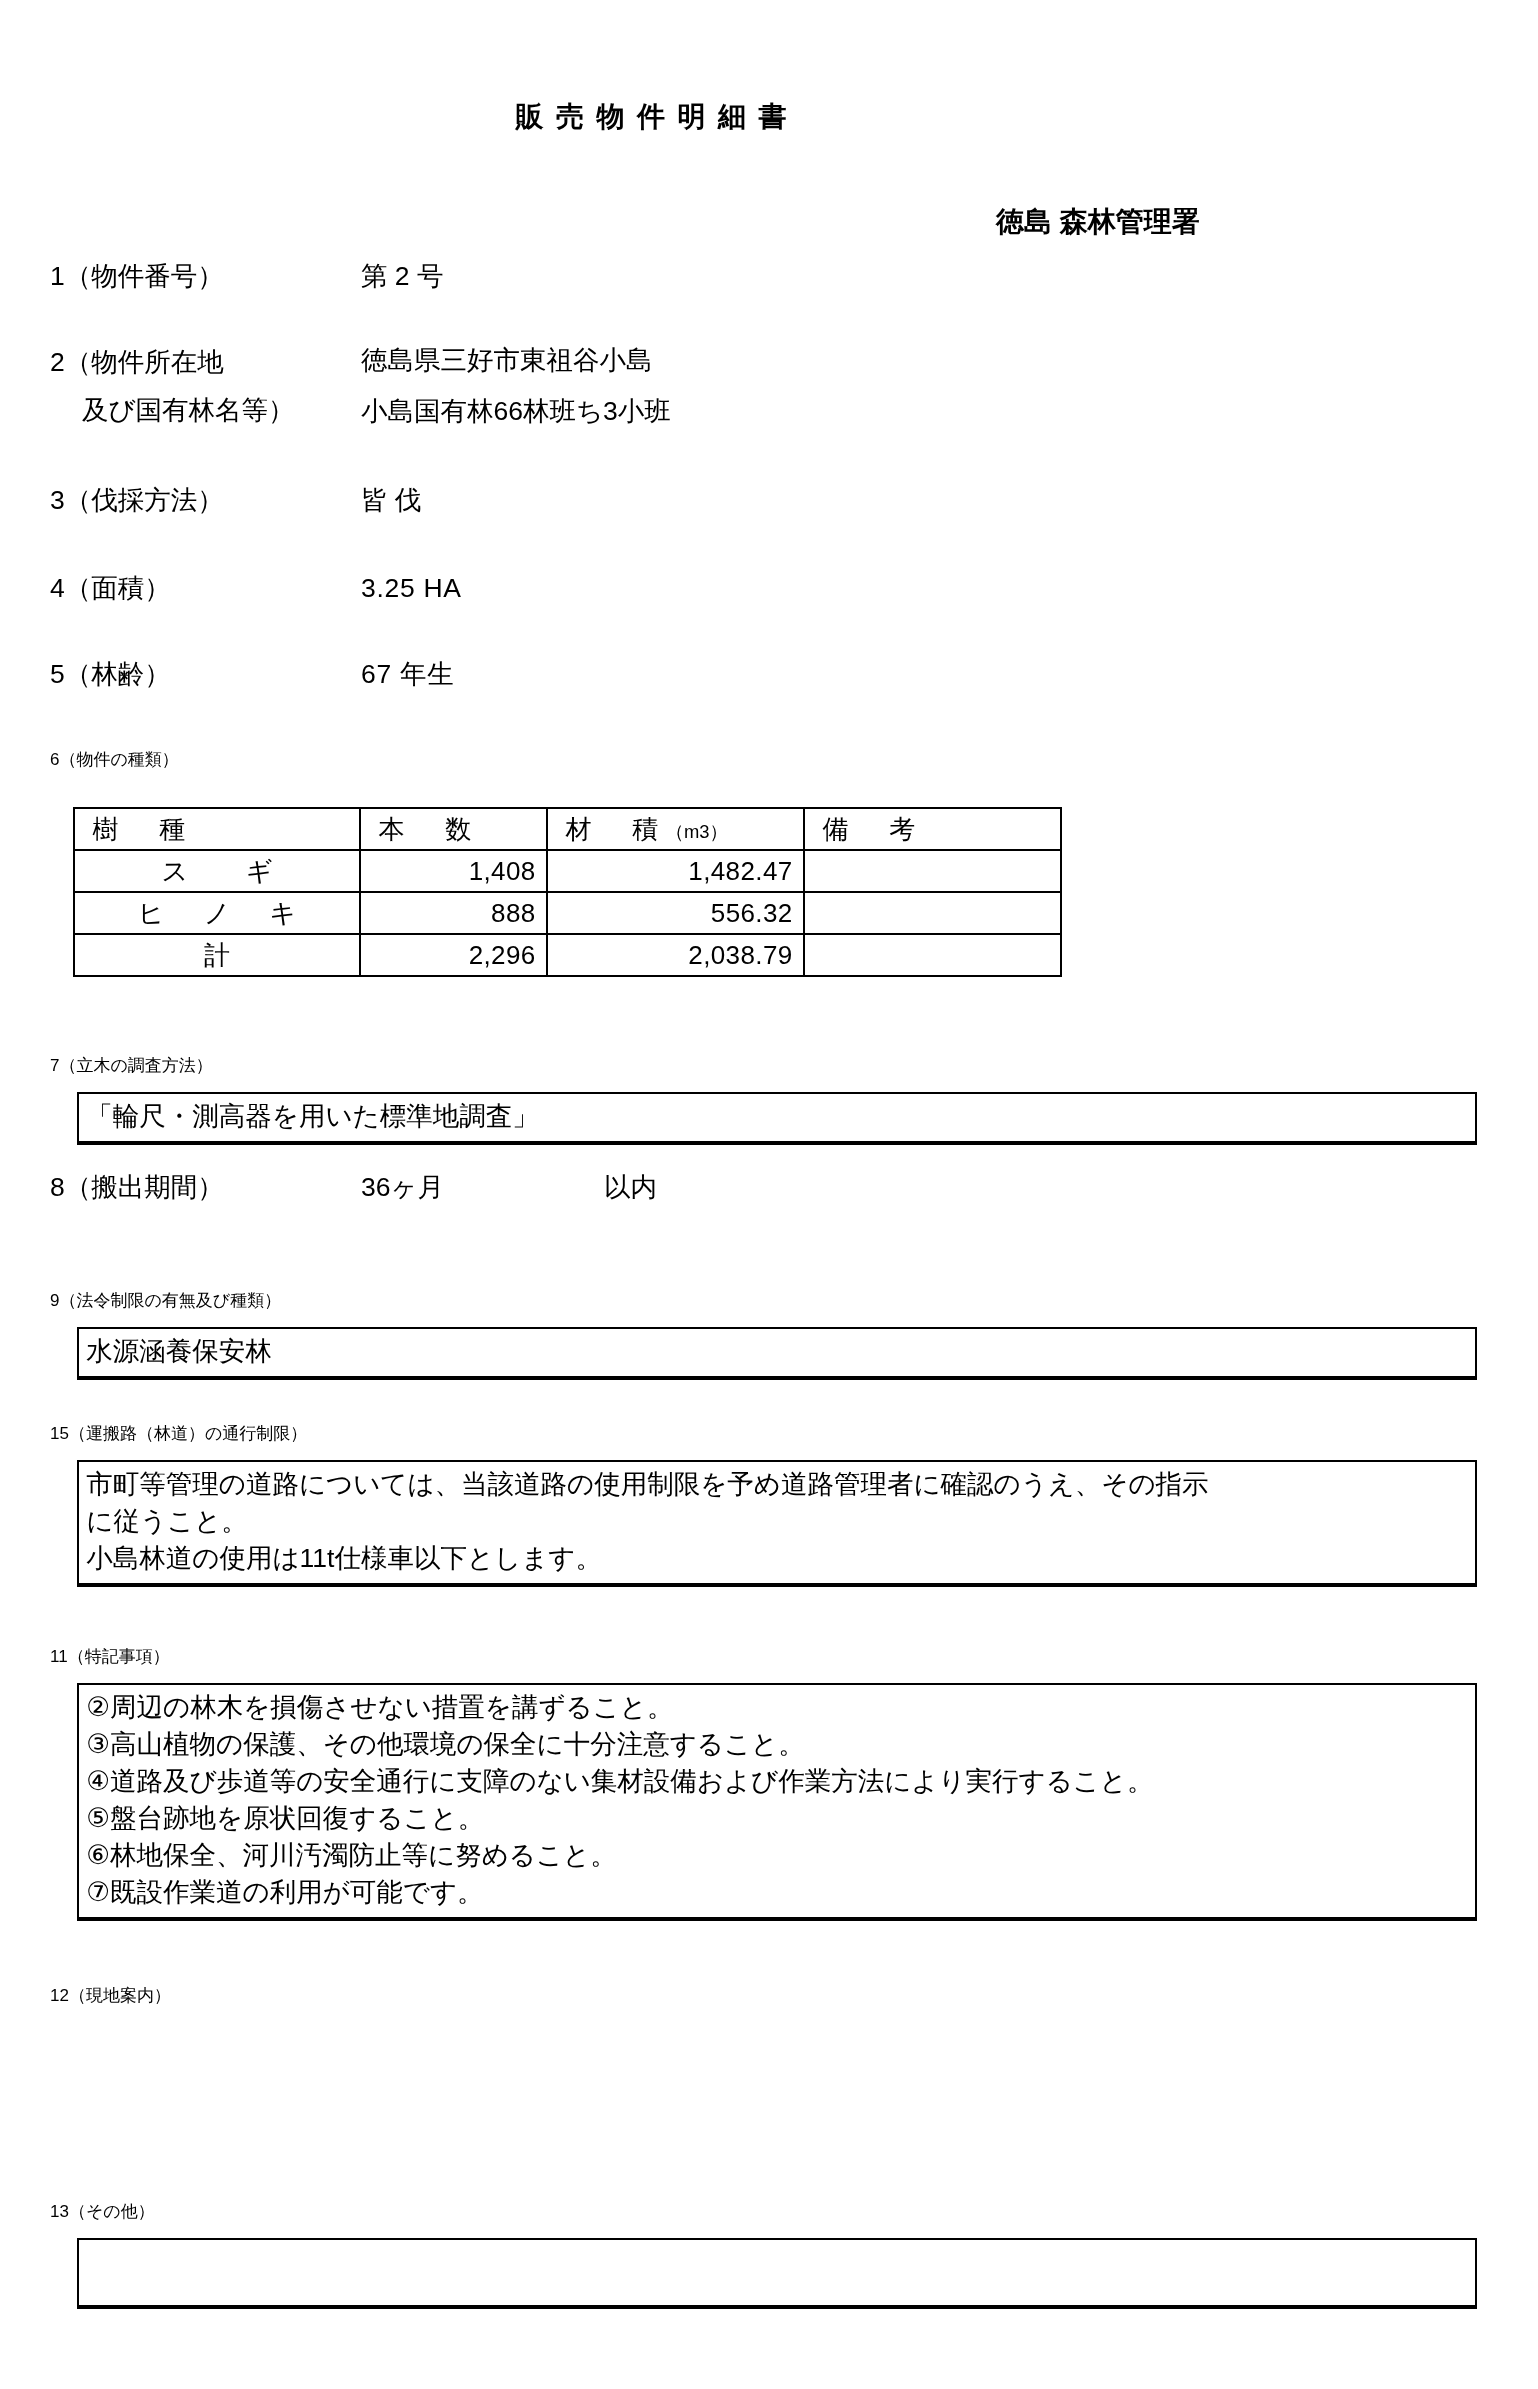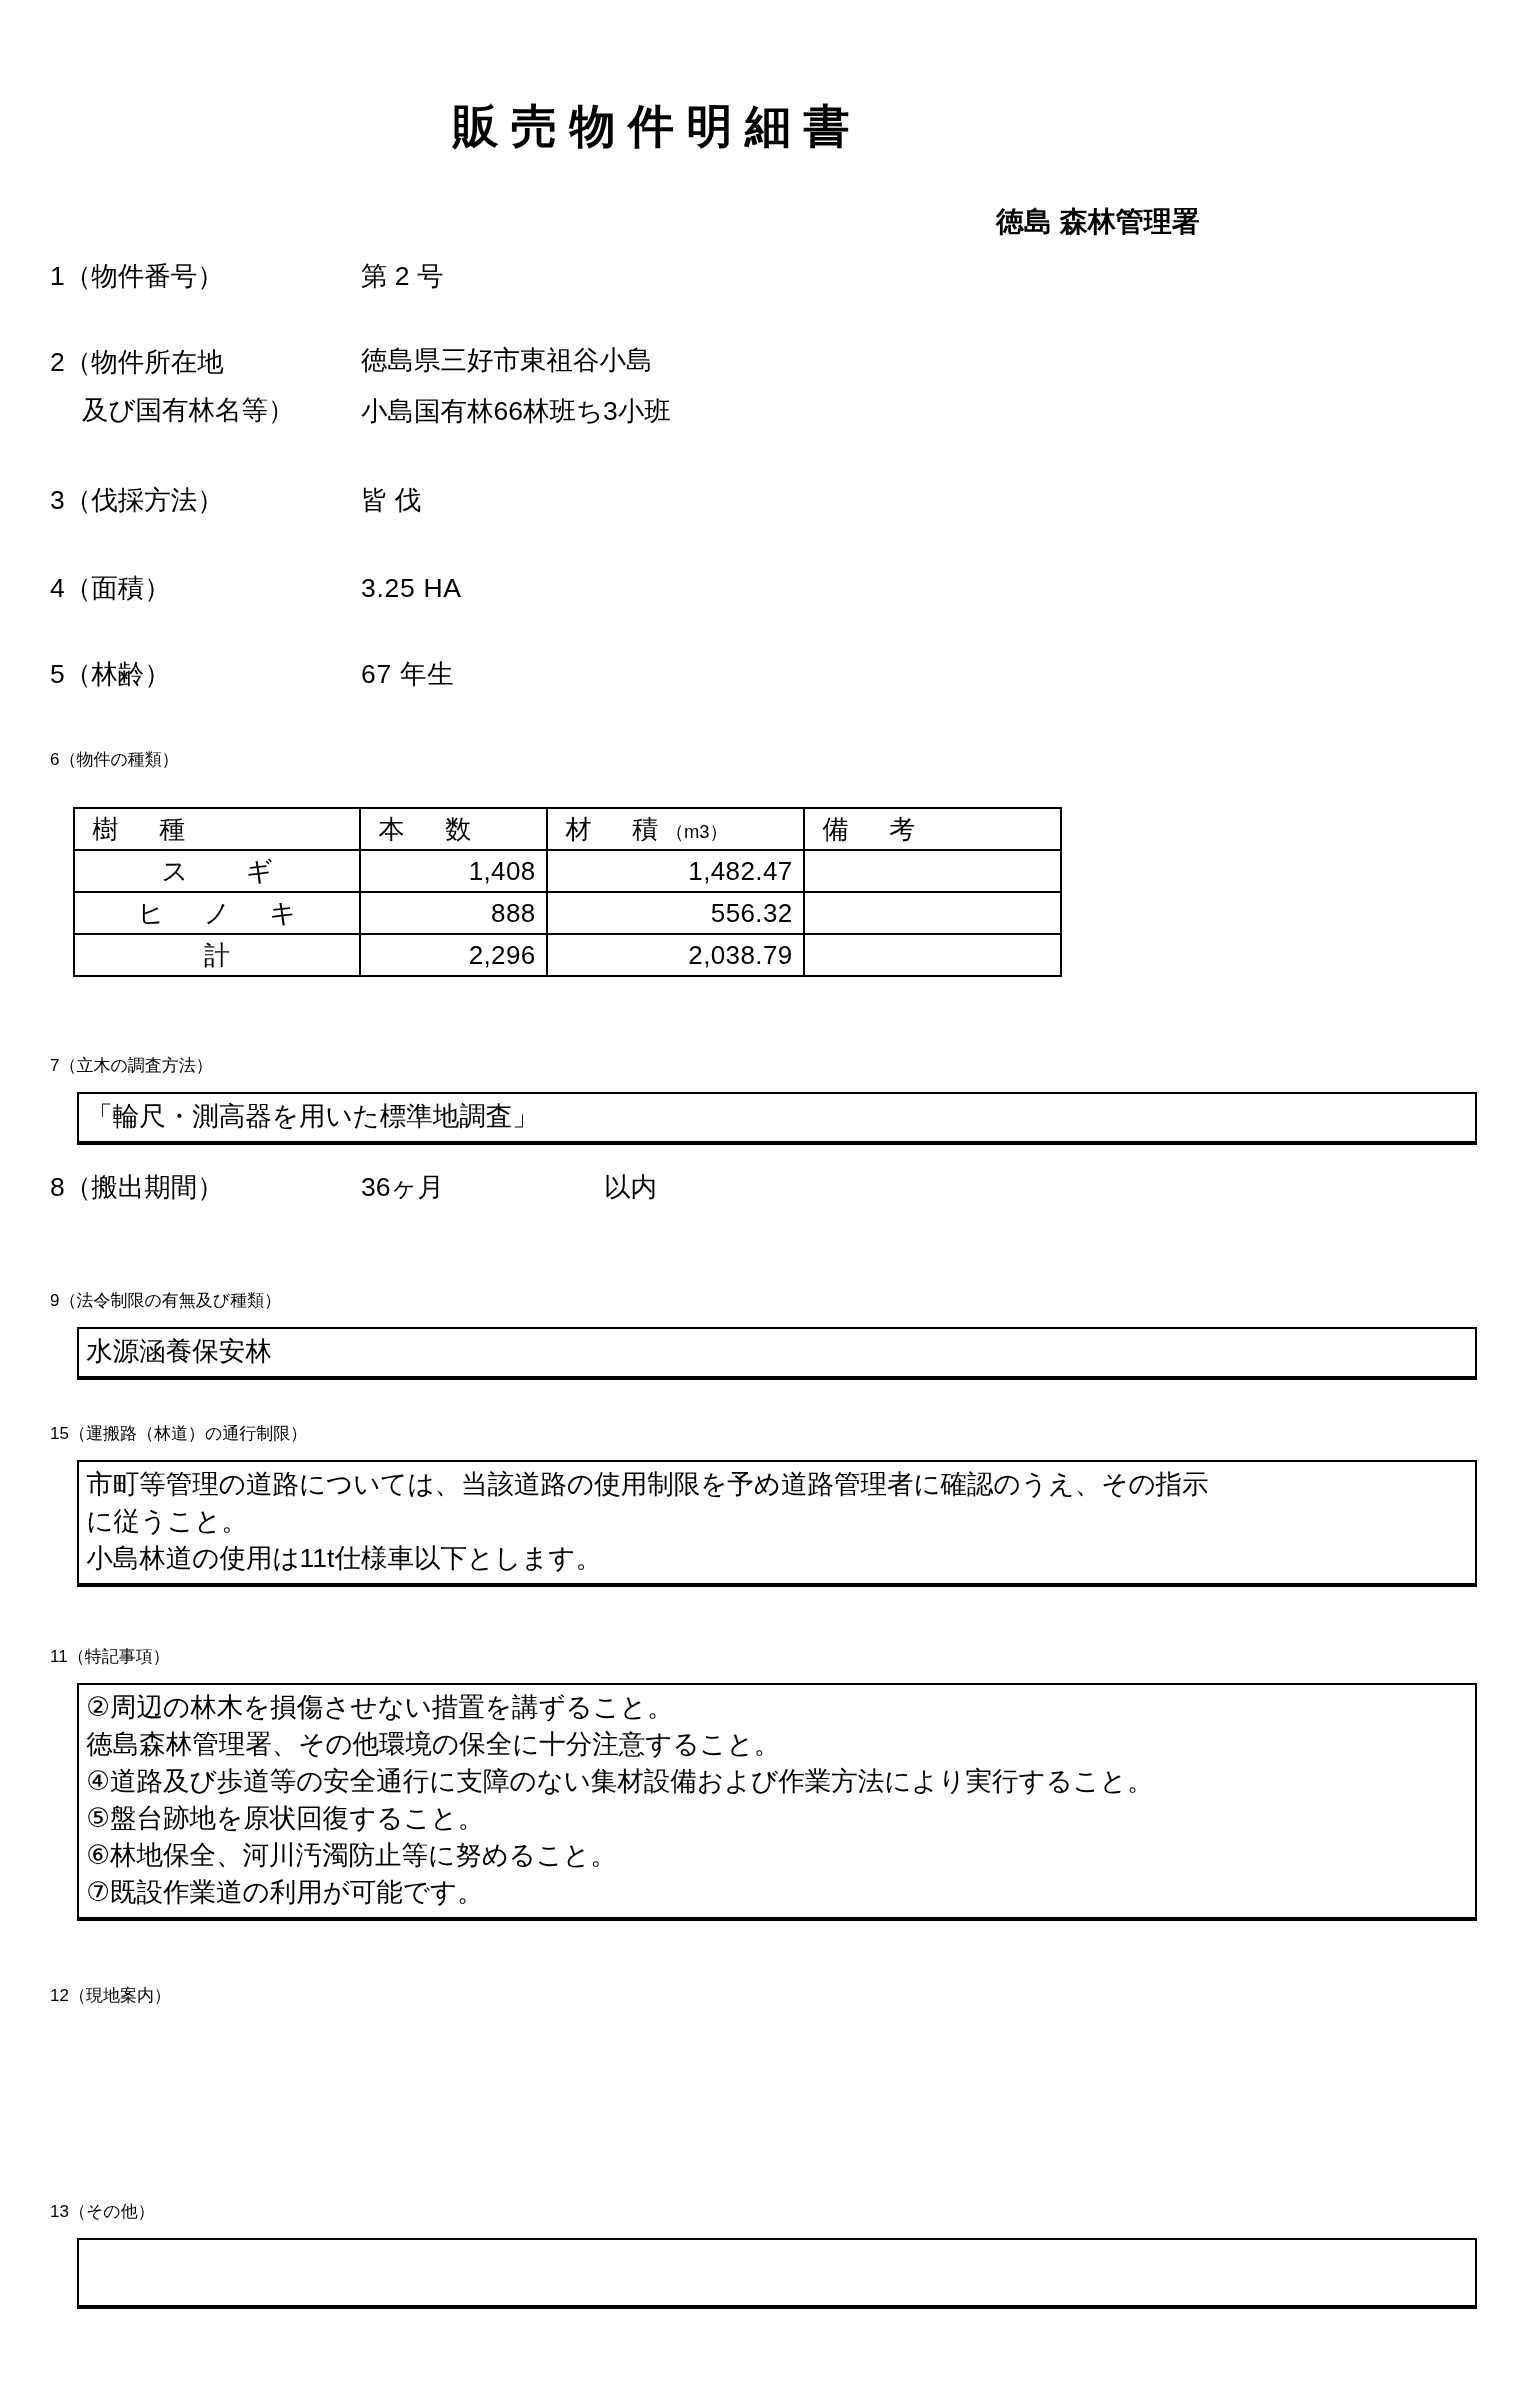--- a/index.html
+++ b/index.html
@@ -23,21 +23,21 @@
     overflow: hidden;
   }
 
   
   .doc-title {
     position: absolute;
     top: 103px;
     left: 0;
     width: 1302px;
     text-align: center;
-    font-size: 46px;
+    font-size: 28px;
     font-weight: 700;
     letter-spacing: 12.5px;
     text-indent: 12.5px;
     line-height: 1;
     white-space: nowrap;
   }
   .office-name {
     position: absolute;
     top: 208px;
     left: 996px;
@@ -237,21 +237,21 @@
   <div class="box-heading" style="top:1425px;">15（運搬路（林道）の通行制限）</div>
   <div class="text-box" style="top:1460px;">
     <div class="line">市町等管理の道路については、当該道路の使用制限を予め道路管理者に確認のうえ、その指示</div>
     <div class="line">に従うこと。</div>
     <div class="line">小島林道の使用は11t仕様車以下とします。</div>
   </div>
 
   <div class="box-heading" style="top:1648px;">11（特記事項）</div>
   <div class="text-box" style="top:1683px;">
     <div class="line">②周辺の林木を損傷させない措置を講ずること。</div>
-    <div class="line">徳島森林管理署、その他環境の保全に十分注意すること。</div>
+    <div class="line">③高山植物の保護、その他環境の保全に十分注意すること。</div>
     <div class="line">④道路及び歩道等の安全通行に支障のない集材設備および作業方法により実行すること。</div>
     <div class="line">⑤盤台跡地を原状回復すること。</div>
     <div class="line">⑥林地保全、河川汚濁防止等に努めること。</div>
     <div class="line">⑦既設作業道の利用が可能です。</div>
   </div>
 
   <div class="box-heading" style="top:1987px;">12（現地案内）</div>
 
   <div class="box-heading" style="top:2203px;">13（その他）</div>
   <div class="text-box empty-box" style="top:2238px;"></div>

